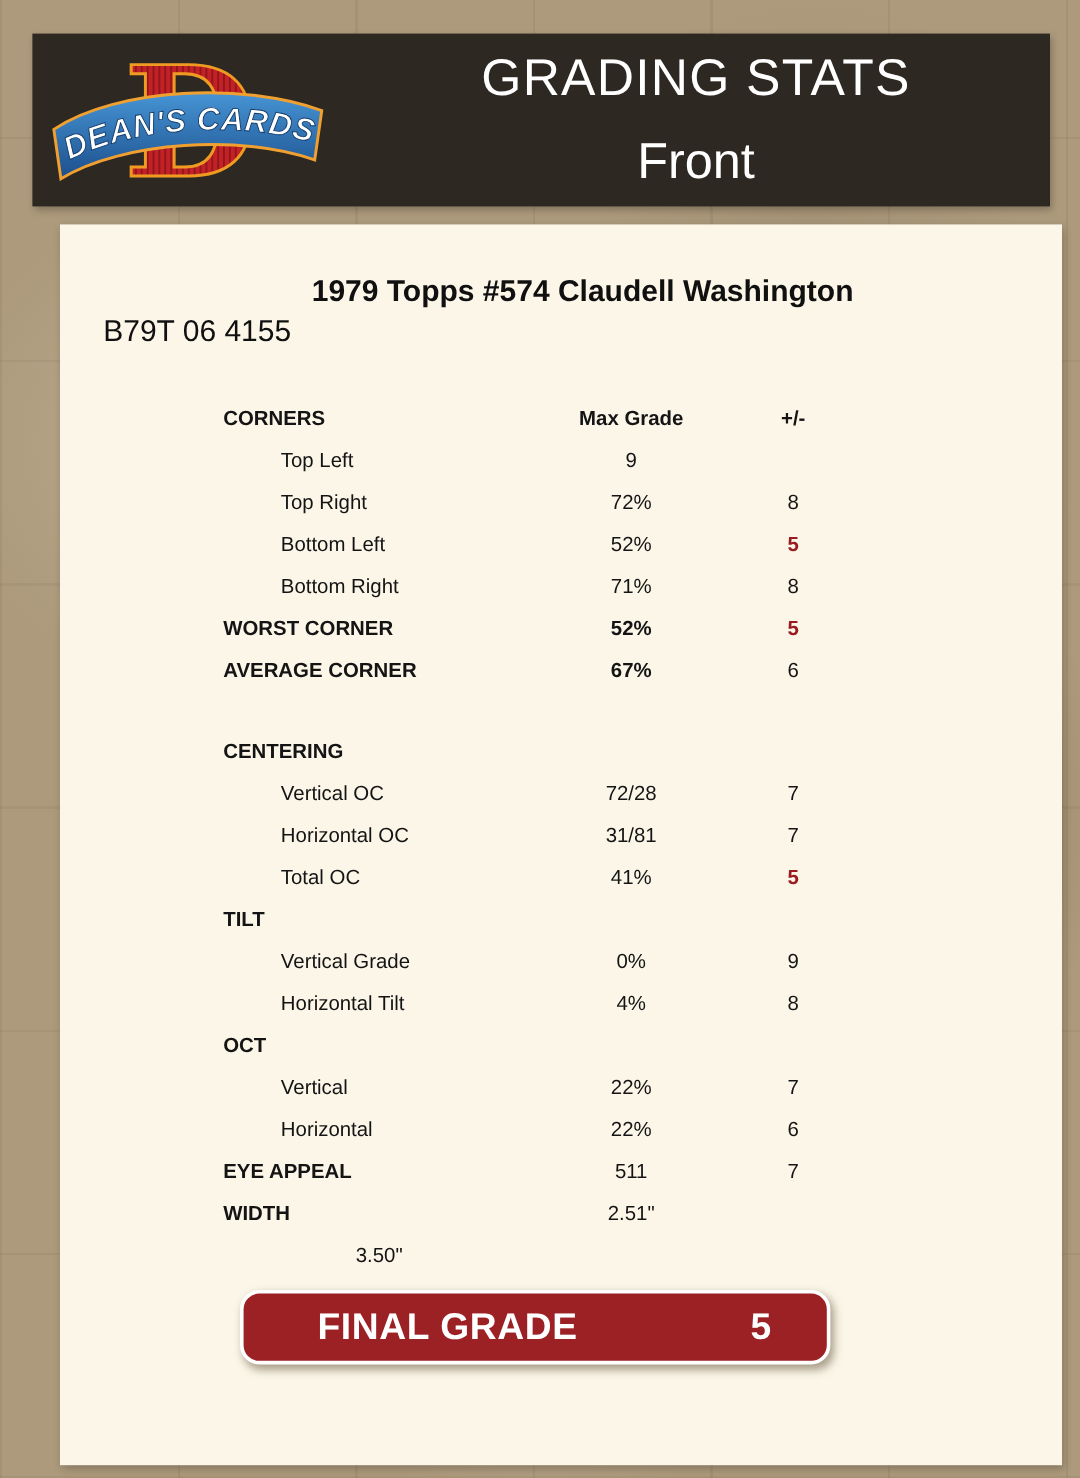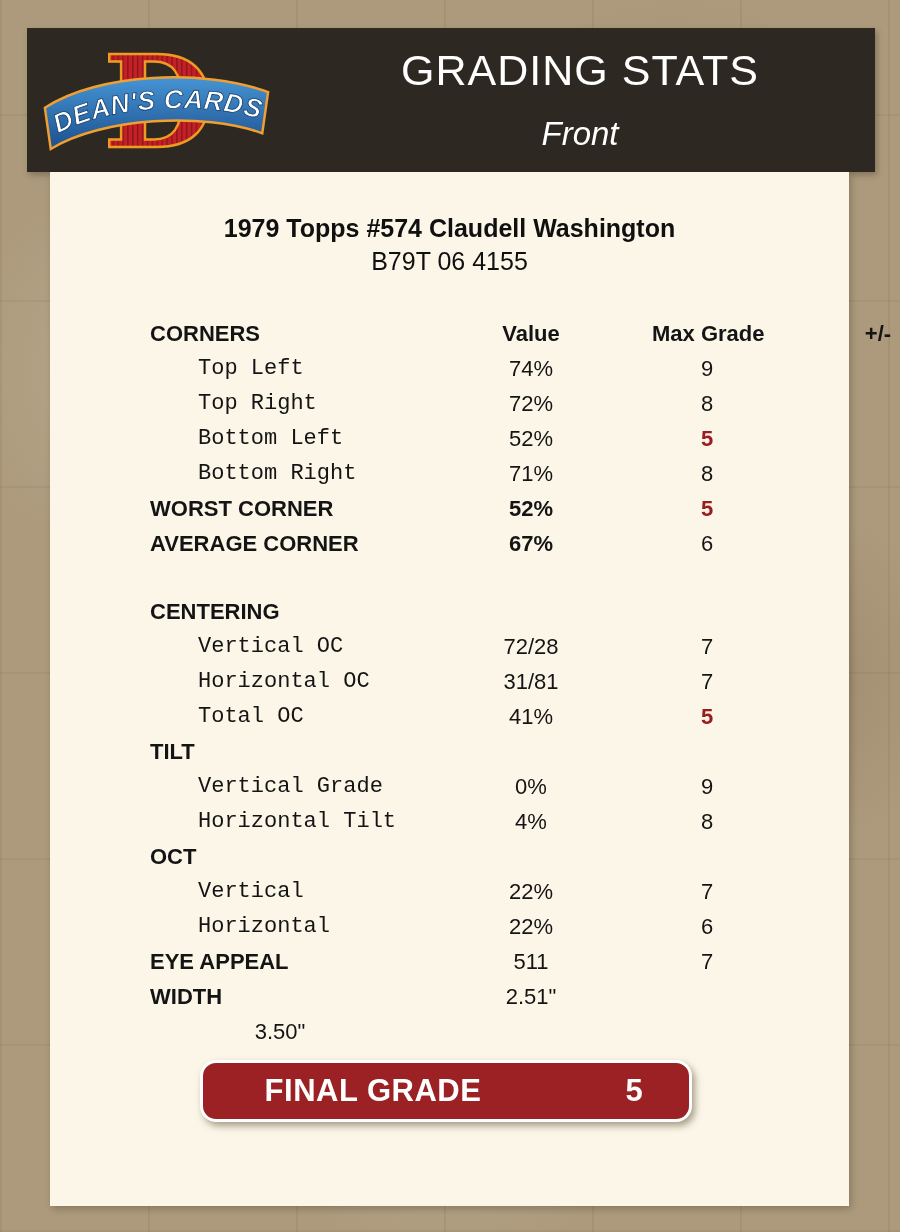--- a/index.html
+++ b/index.html
@@ -17,37 +17,38 @@
   }
   .topbar{
     position:absolute;left:27px;top:28px;width:848px;height:144px;
     background:var(--header-bg,#2e2822);
     display:flex;align-items:center;
     box-shadow:2px 3px 6px rgba(0,0,0,.25);
   }
   .logo-wrap{width:258px;height:144px;display:flex;align-items:center;justify-content:center;flex:0 0 auto;}
   .titles{flex:1;text-align:center;color:#fff;}
   .title-main{font-size:43px;letter-spacing:1px;line-height:1.1;}
-  .title-sub{font-size:33px;margin-top:20px;font-style:italic;}
+  .title-sub{font-size:42px;margin-top:20px;}
   .panel{
-    position:absolute;left:50px;top:172px;width:799px;height:1034px;
+    position:absolute;left:50px;top:187px;width:799px;height:1034px;
     background:var(--panel-bg,#fbf6e8);
     box-shadow:2px 3px 7px rgba(0,0,0,.22);
+    padding-left:36px;
   }
   .card-title{margin-top:40px;text-align:center;font-size:25px;font-weight:bold;line-height:33px;color:#101010;}
-  .card-serial{text-align:center;font-size:25px;line-height:33px;color:#101010;}
+  .card-serial{text-align:left;font-size:25px;line-height:33px;color:#101010;}
   .stats-table{margin-top:38px;}
   .trow{
     display:grid;grid-template-columns:260px 160px 110px 150px;
-    padding-left:100px;height:35px;line-height:35px;font-size:22px;color:#141414;gap:41px;
+    padding-left:100px;height:35px;line-height:35px;font-size:17px;color:#141414;
   }
   .trow.gap{margin-top:33px;}
   .bold{font-weight:bold;}
   .c-label{text-align:left;white-space:nowrap;}
-  .c-label.indent{padding-left:48px;font-family:Liberation Mono, monospace;}
+  .c-label.indent{padding-left:48px;}
   .c-value,.c-grade,.c-pm{text-align:center;white-space:nowrap;}
   .c-grade.red{color:var(--accent-red,#9a1c21);font-weight:bold;}
   .final-grade{
     position:absolute;left:150px;top:888px;width:492px;height:62px;box-sizing:border-box;
     background:var(--button-red,#9b2124);
     border:3px solid #fff;border-radius:16px;
     box-shadow:3px 4px 7px rgba(100,85,60,.55);
     color:#fff;
   }
   .fg-label{position:absolute;left:0;top:0;width:340px;height:68px;line-height:56px;text-align:center;font-size:31px;font-weight:bold;letter-spacing:.5px;}
@@ -83,27 +84,25 @@
   </div>
 </header>
 
 <main class="panel">
   <div class="card-title">1979 Topps #574 Claudell Washington</div>
   <div class="card-serial">B79T 06 4155</div>
 
   <div class="stats-table" id="stats-table">
     <div class="trow thead">
       <div class="c-label bold">CORNERS</div>
-      <div class="c-value bold">Value</div>
       <div class="c-grade bold">Max Grade</div>
       <div class="c-pm bold">+/-</div>
     </div>
   <div class="trow">
         <div class="c-label indent">Top Left</div>
-        <div class="c-value">74%</div>
         <div class="c-grade">9</div>
         <div class="c-pm"></div>
       </div>
       <div class="trow">
         <div class="c-label indent">Top Right</div>
         <div class="c-value">72%</div>
         <div class="c-grade">8</div>
         <div class="c-pm"></div>
       </div>
       <div class="trow">

